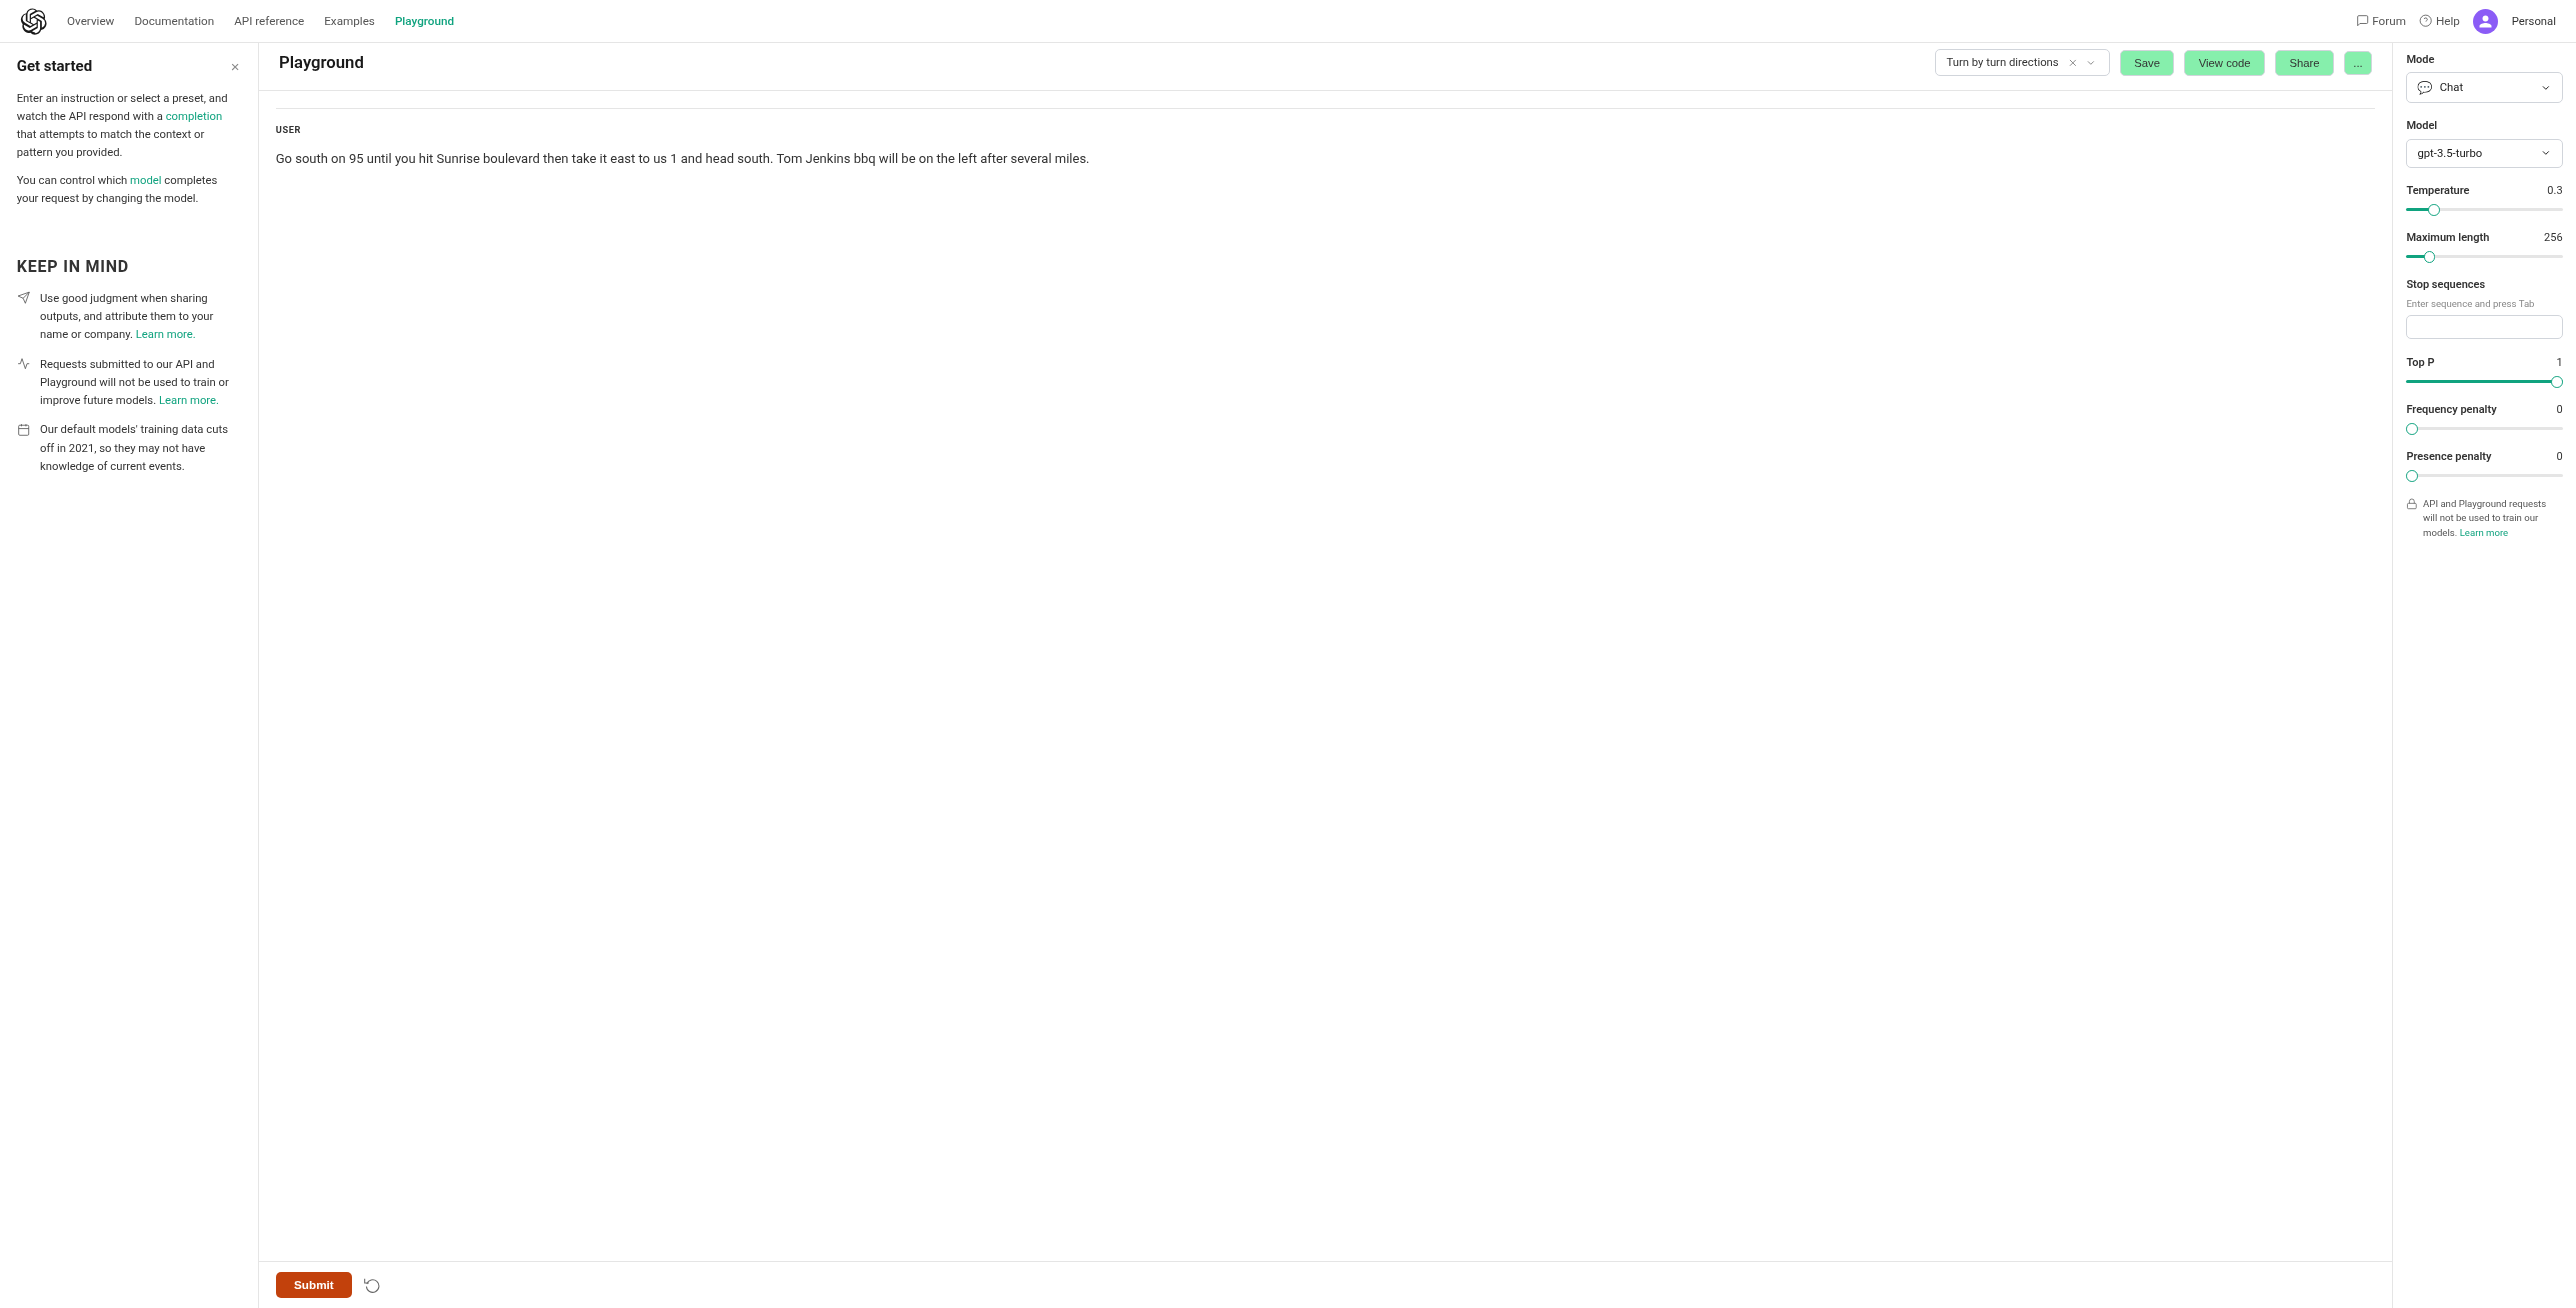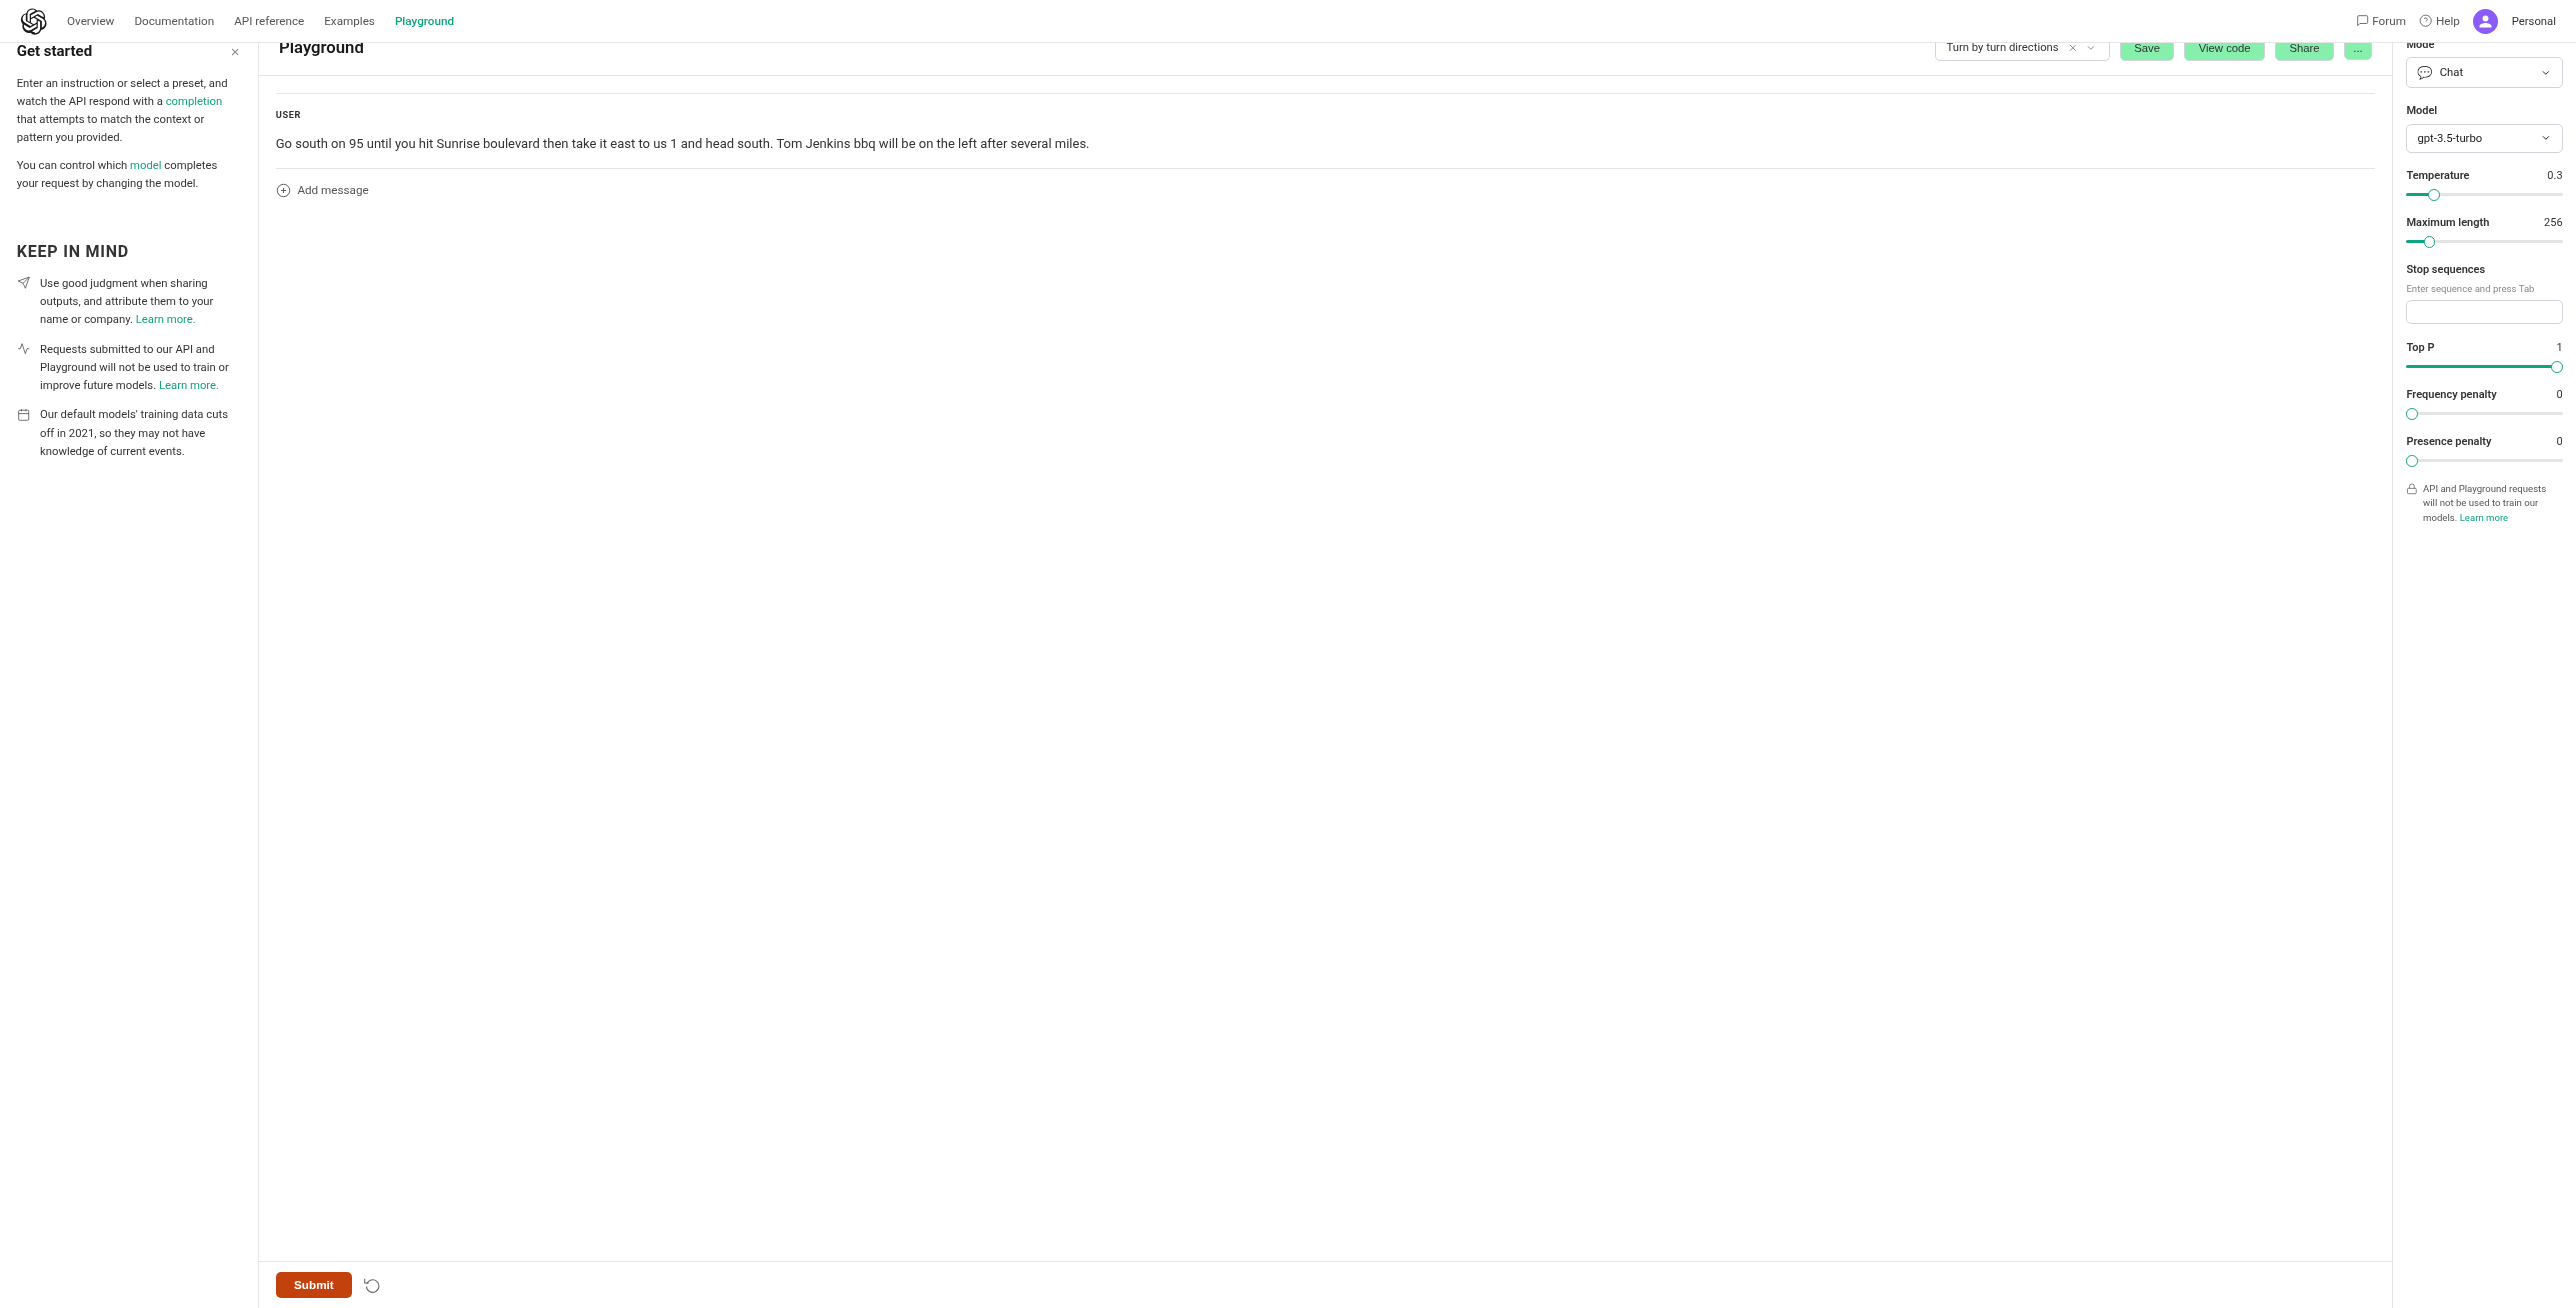--- a/index.html
+++ b/index.html
@@ -13,21 +13,21 @@
     }
     .navbar-logo { width: 27px; height: 27px; margin-right: 20px; }
     .navbar-links { display: flex; gap: 20px; flex: 1; }
     .navbar-links a { text-decoration: none; color: #555; font-size: 11.7px; }
     .navbar-links a.active { color: #10a37f; font-weight: 500; }
     .navbar-right { display: flex; align-items: center; gap: 13.4px; }
     .navbar-right a { text-decoration: none; color: #555; font-size: 11.7px; display: flex; align-items: center; gap: 3.3px; }
     .avatar { width: 25px; height: 25px; border-radius: 50%; background: #8b5cf6; display: flex; align-items: center; justify-content: center; color: #fff; font-size: 10px; overflow: hidden; }
 
     
-    .app-layout { display: flex; height: 100vh; padding-top: 21px; }
+    .app-layout { display: flex; height: 100vh; padding-top: 36px; }
 
     
     .sidebar { width: 259px; border-right: 0.8px solid #e5e5e5; padding: 20px 16.7px; overflow-y: auto; flex-shrink: 0; background: #fff; }
     .sidebar-title-row { display: flex; align-items: center; justify-content: space-between; margin-bottom: 13.4px; }
     .sidebar-title { font-size: 15px; font-weight: 700; }
     .sidebar-close { background: none; border: none; cursor: pointer; color: #888; font-size: 15px; padding: 1.7px; }
     .sidebar-body { font-size: 11.3px; line-height: 1.6; color: #333; }
     .sidebar-body p { margin-bottom: 10px; }
     .sidebar-body a { color: #10a37f; text-decoration: none; }
     .sidebar-section-title { font-size: 16px; font-weight: 700; letter-spacing: 0.05em; color: #333; margin-bottom: 10px; text-transform: uppercase; margin-top: 46px; }
@@ -222,28 +222,20 @@
 
     <div class="chat-area">
       <div class="messages-two-col">
 
 
         <div class="user-col">
           <div class="user-row">
             <span class="user-label">USER</span>
             <div class="user-text" contenteditable="true" style="">Go south on 95 until you hit Sunrise boulevard then take it east to us 1 and head south. Tom Jenkins bbq will be on the left after several miles.</div>
           </div>
-          <div class="add-message-row">
-            <svg width="15" height="15" fill="none" stroke="currentColor" stroke-width="1.5" viewBox="0 0 24 24">
-                <circle cx="12" cy="12" r="10"></circle>
-                <line x1="12" y1="8" x2="12" y2="16"></line>
-                <line x1="8" y1="12" x2="16" y2="12"></line>
-              </svg>
-            <span>Add message</span>
-          </div>
         </div>
       </div>
 
       <div style="position:absolute;bottom:0;left:259px;right:184px;border-top:0.8px solid #e5e5e5;padding:10px 16.7px;display:flex;gap:10px;align-items:center;background:#fff;">
         <button class="btn-submit">Submit</button>
         <button class="icon-btn" style="color:#666;">
           <svg width="16.7" height="16.7" fill="none" stroke="currentColor" stroke-width="1.5" viewBox="0 0 24 24">
               <polyline points="1 4 1 10 7 10"></polyline>
               <path d="M3.51 15a9 9 0 1 0 .49-3.51"></path>
             </svg>

